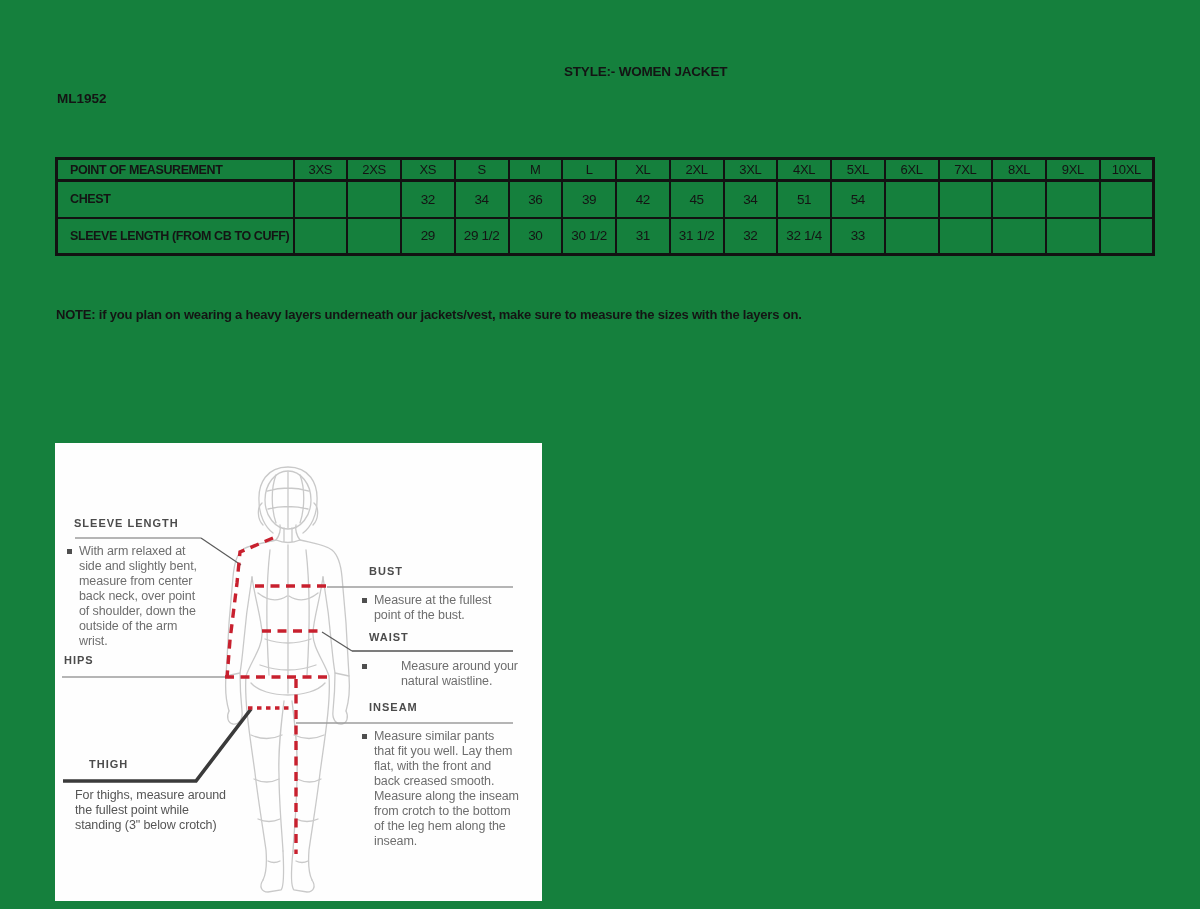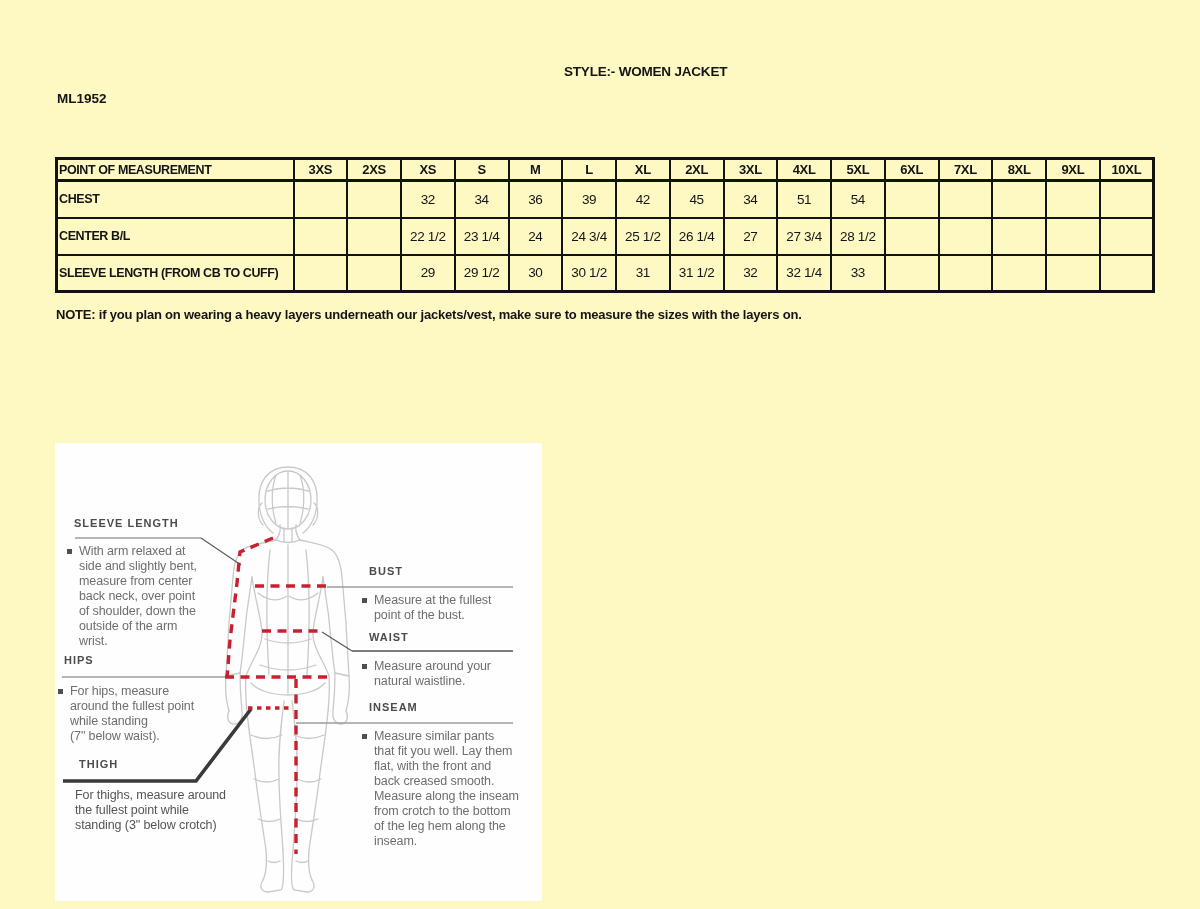--- a/index.html
+++ b/index.html
@@ -5,21 +5,21 @@
   :root{
     --measure-red:#c8202e;
     --wire-gray:#c9c9c9;
     --leader-gray:#9c9c9c;
     --leader-dark:#3a3a3a;
     --ink:#111111;
   }
   *{margin:0;padding:0;box-sizing:border-box;}
   html,body{background:#ffffff;}
   .page{
-    position:relative;width:1200px;height:909px;background:#fef9c3;overflow:hidden;
+    position:relative;width:1200px;height:909px;background:#15803d;overflow:hidden;
     font-family:"Liberation Sans", sans-serif;color:var(--ink);
   }
   .doc-title{
     position:absolute;left:564px;top:64px;
     font-size:13.5px;font-weight:700;letter-spacing:-0.2px;color:#141414;
   }
   .model-no{
     position:absolute;left:57px;top:91px;
     font-size:13.5px;font-weight:700;color:#141414;
   }
@@ -28,23 +28,23 @@
     position:absolute;left:55px;top:157px;width:1100px;
     border-collapse:collapse;table-layout:fixed;
     border:3px solid #121212;
   }
   .size-table th,.size-table td{
     border:2px solid #121212;
     text-align:center;vertical-align:middle;
     font-size:13px;color:#141414;
     padding:1px 2px;overflow:hidden;white-space:nowrap;
   }
-  .size-table th{height:22px;font-weight:700;letter-spacing:-0.3px;border-bottom:3px solid #121212;}
+  .size-table th{height:22px;font-weight:400;letter-spacing:-0.3px;border-bottom:3px solid #121212;}
   .size-table td{height:37px;font-weight:400;font-size:13.5px;letter-spacing:-0.3px;}
-  .size-table .col-label{width:237px;text-align:left;padding-left:1px;font-weight:700;font-size:12.5px;letter-spacing:-0.4px;}
+  .size-table .col-label{width:237px;text-align:left;padding-left:12px;font-weight:700;font-size:12.5px;letter-spacing:-0.4px;}
   .note-line{
     position:absolute;left:56px;top:307px;
     font-size:13px;font-weight:700;letter-spacing:-0.2px;color:#141414;
   }
   
   .guide{
     position:absolute;left:55px;top:443px;width:487px;height:458px;background:#fefefe;
   }
   .guide svg{position:absolute;left:0;top:0;}
   .g-title{
@@ -111,39 +111,20 @@
           <td>34</td>
           <td>51</td>
           <td>54</td>
           <td></td>
           <td></td>
           <td></td>
           <td></td>
           <td></td>
         </tr>
         <tr>
-          <td class="col-label">CENTER B/L</td>
-          <td></td>
-          <td></td>
-          <td>22 1/2</td>
-          <td>23 1/4</td>
-          <td>24</td>
-          <td>24 3/4</td>
-          <td>25 1/2</td>
-          <td>26 1/4</td>
-          <td>27</td>
-          <td>27 3/4</td>
-          <td>28 1/2</td>
-          <td></td>
-          <td></td>
-          <td></td>
-          <td></td>
-          <td></td>
-        </tr>
-        <tr>
           <td class="col-label">SLEEVE LENGTH (FROM CB TO CUFF)</td>
           <td></td>
           <td></td>
           <td>29</td>
           <td>29 1/2</td>
           <td>30</td>
           <td>30 1/2</td>
           <td>31</td>
           <td>31 1/2</td>
           <td>32</td>
@@ -219,44 +200,37 @@
       <span class="g-text">With arm relaxed at
 side and slightly bent,
 measure from center
 back neck, over point
 of shoulder, down the
 outside of the arm
 wrist.</span>
     </div>
 
     <div class="g-title" style="left:9px;top:211px;">HIPS</div>
-    <div class="g-block" style="left:3px;top:241px;width:185px;">
-      <span class="g-bullet"></span>
-      <span class="g-text">For hips, measure
-around the fullest point
-while standing
-(7" below waist).</span>
-    </div>
-
-    <div class="g-title" style="left:24px;top:315px;">THIGH</div>
+
+    <div class="g-title" style="left:34px;top:315px;">THIGH</div>
     <div class="g-block" style="left:20px;top:345px;width:205px;">
       <span class="g-text darker">For thighs, measure around
 the fullest point while
 standing (3" below crotch)</span>
     </div>
 
     <div class="g-title" style="left:314px;top:122px;">BUST</div>
     <div class="g-block" style="left:307px;top:150px;width:165px;">
       <span class="g-bullet"></span>
       <span class="g-text">Measure at the fullest
 point of the bust.</span>
     </div>
 
     <div class="g-title" style="left:314px;top:188px;">WAIST</div>
-    <div class="g-block" style="left:307px;top:216px;width:165px;">
+    <div class="g-block" style="left:307px;top:216px;width:165px;gap:27px;">
       <span class="g-bullet"></span>
       <span class="g-text">Measure around your
 natural waistline.</span>
     </div>
 
     <div class="g-title" style="left:314px;top:258px;">INSEAM</div>
     <div class="g-block" style="left:307px;top:286px;width:175px;">
       <span class="g-bullet"></span>
       <span class="g-text">Measure similar pants
 that fit you well. Lay them

